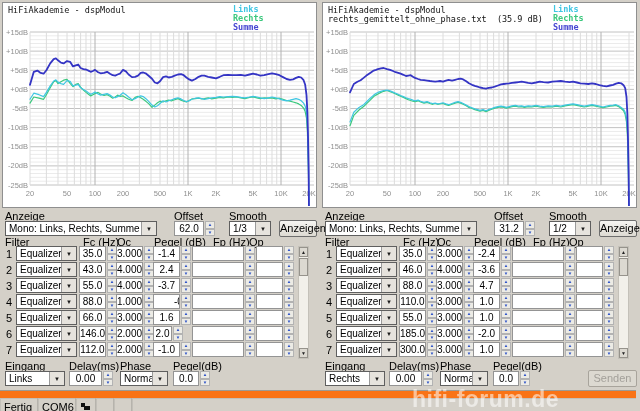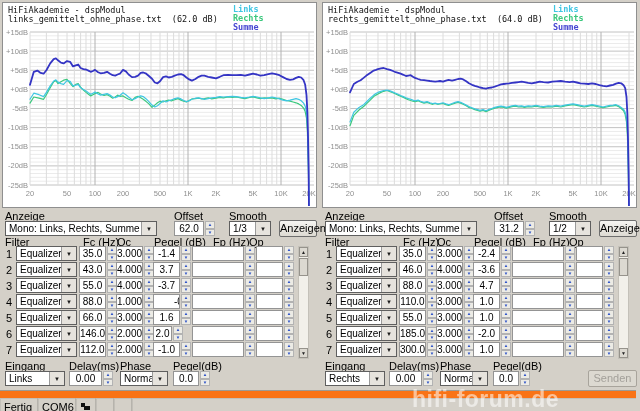--- a/index.html
+++ b/index.html
@@ -156,21 +156,20 @@
           <text x="185.00421040324974" y="193" fill="#8f8f8f" font-size="7.5" font-family="&quot;Liberation Sans&quot;,sans-serif" text-anchor="middle">1K</text>
           <text x="213" y="193" fill="#8f8f8f" font-size="7.5" font-family="&quot;Liberation Sans&quot;,sans-serif" text-anchor="middle">2K</text>
           <text x="250.0084208064995" y="193" fill="#8f8f8f" font-size="7.5" font-family="&quot;Liberation Sans&quot;,sans-serif" text-anchor="middle">5K</text>
           <text x="278.0042104032498" y="193" fill="#8f8f8f" font-size="7.5" font-family="&quot;Liberation Sans&quot;,sans-serif" text-anchor="middle">10K</text>
           <text x="306" y="193" fill="#8f8f8f" font-size="7.5" font-family="&quot;Liberation Sans&quot;,sans-serif" text-anchor="middle">20K</text>
           <polyline points="27.0,100.1 30.8,94.0 36.0,95.2 40.6,96.3 43.4,91.7 47.2,84.8 50.7,78.7 52.9,77.6 55.0,80.6 57.9,78.7 60.6,77.2 64.0,76.4 67.1,80.3 70.0,83.7 72.7,81.4 75.2,80.6 77.6,84.1 80.4,87.1 83.0,89.4 85.4,91.3 87.7,92.9 89.9,91.7 92.0,90.6 95.1,89.4 97.6,91.0 101.0,92.5 104.1,91.7 107.0,93.3 109.7,95.2 112.2,94.0 114.6,92.1 116.9,93.3 120.0,92.9 122.9,94.8 125.6,96.3 129.0,97.5 132.1,94.4 135.0,93.3 137.7,94.8 140.2,96.3 143.2,98.6 145.9,100.9 149.0,104.4 151.8,102.1 154.5,99.8 157.0,98.2 160.1,99.0 163.0,97.8 165.7,97.1 168.8,97.8 171.7,96.7 175.0,95.6 178.0,97.1 180.7,98.2 183.4,99.0 186.2,97.5 188.9,95.9 192.4,95.6 195.6,95.2 198.6,95.9 201.4,95.6 205.2,94.8 208.7,95.9 213.0,95.2 216.8,94.4 220.4,94.8 225.1,94.0 229.4,94.4 233.2,94.0 237.8,94.8 242.0,95.6 246.6,94.4 250.0,94.0 253.9,94.8 257.4,95.6 261.2,94.8 265.3,95.2 269.0,94.8 272.8,95.9 276.4,95.2 280.0,96.3 283.6,97.5 287.0,98.2 290.1,99.0 293.0,99.8 295.7,100.9 298.2,102.4 300.6,105.1 302.2,108.6 303.5,115.1 304.4,128.4 305.0,147.6 305.6,178.2 306.0,216.4" fill="none" stroke="#3cc87e" stroke-width="1.2" stroke-linejoin="round" stroke-linecap="round"></polyline>
           <polyline points="27.0,96.3 30.8,90.2 36.0,91.7 40.6,93.6 43.4,89.4 47.2,82.9 50.7,78.0 52.9,76.8 55.0,79.1 57.9,80.6 60.6,81.4 64.0,77.6 67.1,78.3 70.0,82.9 72.7,82.2 75.2,81.4 77.6,84.8 80.4,86.4 83.0,87.9 85.4,89.8 87.7,91.3 89.9,90.2 92.0,89.1 95.1,91.0 97.6,92.1 101.0,91.3 104.1,90.6 107.0,92.1 109.7,94.0 112.2,94.8 114.6,93.6 116.9,92.5 120.0,89.8 122.9,91.7 125.6,94.0 129.0,96.7 132.1,95.6 135.0,94.0 137.7,92.9 140.2,93.6 143.2,95.9 145.9,98.6 149.0,102.1 151.8,104.0 154.5,102.8 157.0,100.5 160.1,97.8 163.0,99.0 165.7,97.8 168.8,96.7 171.7,95.6 175.0,94.8 178.0,95.9 180.7,97.5 183.4,98.6 186.2,97.8 188.9,96.3 192.4,95.2 195.6,94.8 198.6,95.6 201.4,96.3 205.2,95.6 208.7,94.8 213.0,94.4 216.8,93.6 220.4,94.0 225.1,93.6 229.4,93.3 233.2,93.6 237.8,94.4 242.0,94.8 246.6,94.0 250.0,93.3 253.9,94.0 257.4,94.8 261.2,95.6 265.3,94.8 269.0,94.0 272.8,94.8 276.4,95.9 280.0,97.1 283.6,97.8 287.0,97.1 290.1,96.3 293.0,95.6 295.7,96.3 298.2,97.8 300.6,100.1 302.2,103.2 303.5,109.3 304.4,120.8 305.0,139.9 305.6,170.5 306.0,208.8" fill="none" stroke="#3fc6e2" stroke-width="1.2" stroke-linejoin="round" stroke-linecap="round"></polyline>
           <polyline points="27.0,81.8 30.8,68.8 34.4,67.6 37.6,69.9 40.6,70.7 43.4,67.3 47.2,60.4 50.7,56.2 52.9,55.4 55.0,57.3 57.9,59.6 60.6,60.4 64.0,58.1 67.1,58.8 70.0,63.4 72.7,62.3 75.2,61.5 77.6,65.0 80.4,66.1 83.0,66.5 85.4,67.6 87.7,68.8 89.9,68.0 92.0,66.9 95.1,69.2 97.6,70.3 101.0,69.9 104.1,68.8 107.0,70.7 109.7,72.2 112.2,72.6 114.6,71.5 116.9,70.7 120.0,66.9 122.9,68.4 125.6,71.5 129.0,74.1 132.1,73.8 135.0,72.6 137.7,69.9 140.2,69.5 143.2,70.7 145.9,73.0 149.0,75.7 151.8,79.5 154.5,80.3 157.0,78.3 160.1,74.1 163.0,73.4 165.7,74.5 168.8,73.8 171.7,72.6 175.0,71.5 178.0,71.1 180.7,72.2 183.4,74.5 186.2,76.4 188.9,77.6 192.4,76.0 195.6,73.8 198.6,72.6 201.4,72.6 205.2,73.8 208.7,74.5 213.0,75.3 216.8,73.8 220.4,72.2 225.1,71.8 229.4,72.2 233.2,72.2 237.8,71.8 242.0,72.6 246.6,71.5 250.0,70.7 253.9,71.5 257.4,72.6 261.2,72.2 265.3,71.1 269.0,70.3 272.8,71.1 276.4,72.2 280.0,74.1 283.6,76.0 287.0,76.8 290.1,76.4 293.0,74.9 295.7,73.8 298.2,74.5 300.6,77.2 302.2,81.8 303.5,92.1 304.4,109.3 305.0,132.3 305.6,162.9 306.0,208.8" fill="none" stroke="#3434c4" stroke-width="1.8" stroke-linejoin="round" stroke-linecap="round"></polyline>
         </svg>
       <div class="chart-title">HiFiAkademie - dspModul</div>
-      <div class="chart-file">links_gemittelt_ohne_phase.txt  (62.0 dB)</div>
       <div class="legend">
         <div style="color: rgb(63, 198, 226);">Links</div>
         <div style="color: rgb(60, 200, 126);">Rechts</div>
         <div style="color: rgb(71, 71, 210);">Summe</div>
       </div>
     </div>
 
     <div class="lbl" style="left:4px;top:210px">Anzeige</div>
     <div class="combo" style="left:4px;top:221px;width:152px">
       <span class="txt">Mono: Links, Rechts, Summe</span>
@@ -256,21 +255,21 @@
             </span>
           </span>
           <span class="spin" style="position: absolute; left: 115px; top: 0px;">
             <span class="val" style="width: 27px;">4.000</span>
             <span class="btns">
               <span>▲</span>
               <span>▼</span>
             </span>
           </span>
           <span class="spin" style="position: absolute; left: 152px; top: 0px;">
-            <span class="val" style="width: 27px;">3.7</span>
+            <span class="val" style="width: 27px;">2.4</span>
             <span class="btns">
               <span>▲</span>
               <span>▼</span>
             </span>
           </span>
           <span class="spin" style="position: absolute; left: 191px; top: 0px;">
             <span class="val" style="width: 52px;"></span>
             <span class="btns">
               <span>▲</span>
               <span>▼</span>
@@ -618,21 +617,21 @@
           <text x="185.00421040324974" y="193" fill="#8f8f8f" font-size="7.5" font-family="&quot;Liberation Sans&quot;,sans-serif" text-anchor="middle">1K</text>
           <text x="213" y="193" fill="#8f8f8f" font-size="7.5" font-family="&quot;Liberation Sans&quot;,sans-serif" text-anchor="middle">2K</text>
           <text x="250.0084208064995" y="193" fill="#8f8f8f" font-size="7.5" font-family="&quot;Liberation Sans&quot;,sans-serif" text-anchor="middle">5K</text>
           <text x="278.0042104032498" y="193" fill="#8f8f8f" font-size="7.5" font-family="&quot;Liberation Sans&quot;,sans-serif" text-anchor="middle">10K</text>
           <text x="306" y="193" fill="#8f8f8f" font-size="7.5" font-family="&quot;Liberation Sans&quot;,sans-serif" text-anchor="middle">20K</text>
           <polyline points="27.0,122.7 30.8,112.4 36.0,107.0 40.6,103.6 43.4,100.9 47.2,97.1 50.7,93.6 52.9,92.1 55.0,91.0 57.9,89.4 60.6,88.3 64.0,87.5 67.1,88.7 70.0,89.8 72.7,91.0 75.2,92.1 77.6,93.3 80.4,94.4 83.0,95.6 85.4,96.7 87.7,97.5 89.9,98.2 92.0,98.6 95.1,97.8 97.6,99.0 101.0,100.1 104.1,99.4 107.0,100.5 109.7,101.3 112.2,100.5 114.6,101.3 116.9,100.9 120.0,100.5 122.9,101.7 125.6,102.4 129.0,101.3 132.1,100.1 135.0,99.4 137.7,100.1 140.2,101.3 143.2,102.8 145.9,104.4 149.0,105.5 151.8,106.6 154.5,107.4 157.0,108.2 160.1,107.4 163.0,108.6 165.7,107.4 168.8,106.3 171.7,105.1 175.0,104.4 178.0,104.0 180.7,104.4 183.4,105.1 186.2,104.4 188.9,103.6 192.4,103.2 195.6,104.0 198.6,103.6 201.4,104.4 205.2,103.6 208.7,104.0 213.0,103.2 216.8,104.0 220.4,104.4 225.1,103.6 229.4,104.0 233.2,103.2 237.8,104.0 242.0,102.8 246.6,102.1 250.0,101.7 253.9,102.4 257.4,103.2 261.2,104.0 265.3,103.2 269.0,102.4 272.8,103.2 276.4,104.0 280.0,104.7 283.6,104.0 287.0,103.2 290.1,102.8 293.0,102.4 295.7,103.6 298.2,105.5 300.6,107.8 302.2,111.6 303.5,118.9 304.4,132.3 305.0,151.4 305.6,185.8 306.0,220.3" fill="none" stroke="#3cc87e" stroke-width="1.2" stroke-linejoin="round" stroke-linecap="round"></polyline>
           <polyline points="27.0,118.9 30.8,109.3 36.0,104.4 40.6,101.7 43.4,99.0 47.2,95.2 50.7,92.1 52.9,90.6 55.0,89.4 57.9,88.3 60.6,87.5 64.0,87.1 67.1,87.9 70.0,89.1 72.7,90.2 75.2,91.3 77.6,92.5 80.4,93.6 83.0,94.8 85.4,95.6 87.7,96.3 89.9,97.1 92.0,97.8 95.1,97.1 97.6,98.2 101.0,99.4 104.1,98.6 107.0,99.8 109.7,100.5 112.2,100.1 114.6,100.9 116.9,100.5 120.0,99.8 122.9,100.9 125.6,101.7 129.0,100.5 132.1,99.4 135.0,98.6 137.7,99.4 140.2,100.5 143.2,102.1 145.9,103.6 149.0,104.7 151.8,105.9 154.5,106.6 157.0,107.4 160.1,106.6 163.0,107.8 165.7,106.6 168.8,105.5 171.7,104.4 175.0,103.6 178.0,103.2 180.7,103.6 183.4,104.4 186.2,103.6 188.9,102.8 192.4,102.4 195.6,103.2 198.6,102.8 201.4,103.6 205.2,102.8 208.7,103.2 213.0,102.4 216.8,103.2 220.4,103.6 225.1,102.8 229.4,103.2 233.2,102.4 237.8,103.2 242.0,102.1 246.6,101.3 250.0,100.9 253.9,101.7 257.4,102.4 261.2,103.2 265.3,102.4 269.0,101.7 272.8,102.4 276.4,103.2 280.0,104.0 283.6,103.2 287.0,102.4 290.1,102.1 293.0,101.7 295.7,102.8 298.2,104.4 300.6,106.3 302.2,109.3 303.5,115.1 304.4,124.6 305.0,143.8 305.6,174.3 306.0,212.6" fill="none" stroke="#3fc6e2" stroke-width="1.2" stroke-linejoin="round" stroke-linecap="round"></polyline>
           <polyline points="27.0,89.4 30.8,81.0 34.4,78.7 37.6,77.2 40.6,74.9 43.4,72.6 47.2,69.9 50.7,67.6 52.9,66.9 55.0,66.1 57.9,65.3 60.6,65.0 64.0,66.1 67.1,66.9 70.0,68.0 72.7,69.2 75.2,69.9 77.6,70.7 80.4,71.8 83.0,73.0 85.4,72.6 87.7,72.2 89.9,73.8 92.0,74.9 95.1,76.0 97.6,76.8 101.0,77.2 104.1,77.6 107.0,78.0 109.7,78.3 112.2,78.7 114.6,78.3 116.9,78.0 120.0,78.7 122.9,77.6 125.6,76.8 129.0,77.6 132.1,76.8 135.0,76.0 137.7,75.7 140.2,76.4 143.2,78.3 145.9,80.3 149.0,81.8 151.8,82.9 154.5,83.7 157.0,84.5 160.1,85.2 163.0,85.6 165.7,84.8 168.8,84.5 171.7,83.7 175.0,82.5 178.0,81.4 180.7,81.0 183.4,80.6 186.2,80.3 188.9,79.9 192.4,79.5 195.6,79.1 198.6,78.7 201.4,79.1 205.2,79.9 208.7,80.3 213.0,79.5 216.8,78.7 220.4,79.1 225.1,79.5 229.4,78.7 233.2,78.3 237.8,78.0 242.0,78.7 246.6,79.1 250.0,78.7 253.9,79.5 257.4,80.3 261.2,80.6 265.3,81.0 269.0,80.3 272.8,81.0 276.4,82.2 280.0,82.9 283.6,83.3 287.0,82.5 290.1,81.8 293.0,80.6 295.7,79.9 298.2,80.3 300.6,82.2 302.2,85.2 303.5,94.0 304.4,111.2 305.0,136.1 305.6,166.7 306.0,204.9" fill="none" stroke="#3434c4" stroke-width="1.8" stroke-linejoin="round" stroke-linecap="round"></polyline>
         </svg>
       <div class="chart-title">HiFiAkademie - dspModul</div>
-      <div class="chart-file">rechts_gemittelt_ohne_phase.txt  (64.0 dB)</div>
+      <div class="chart-file">rechts_gemittelt_ohne_phase.txt  (35.9 dB)</div>
       <div class="legend">
         <div style="color: rgb(63, 198, 226);">Links</div>
         <div style="color: rgb(60, 200, 126);">Rechts</div>
         <div style="color: rgb(71, 71, 210);">Summe</div>
       </div>
     </div>
 
     <div class="lbl" style="left:4px;top:210px">Anzeige</div>
     <div class="combo" style="left:4px;top:221px;width:152px">
       <span class="txt">Mono: Links, Rechts, Summe</span>

